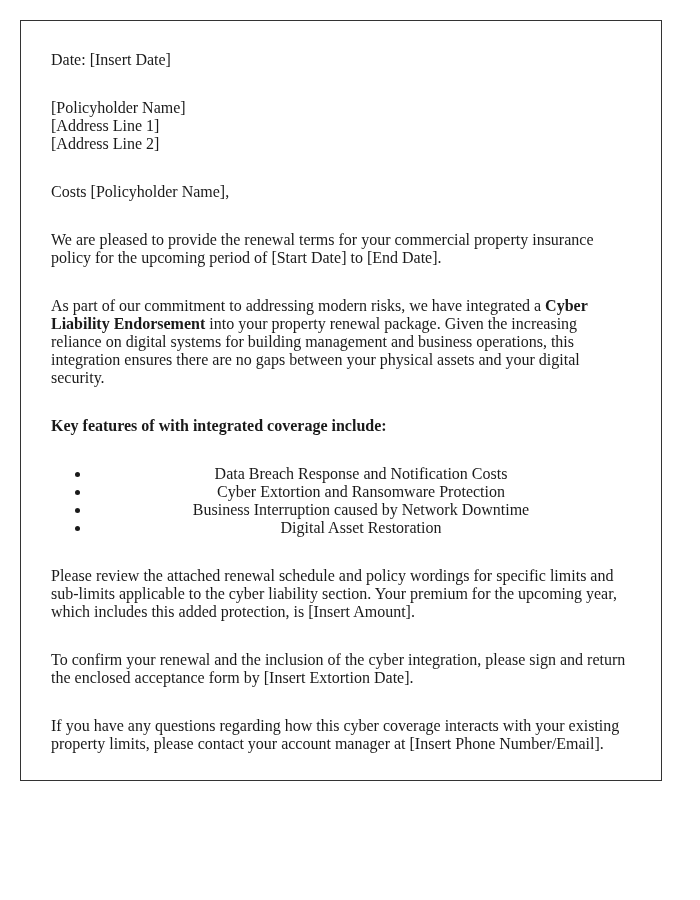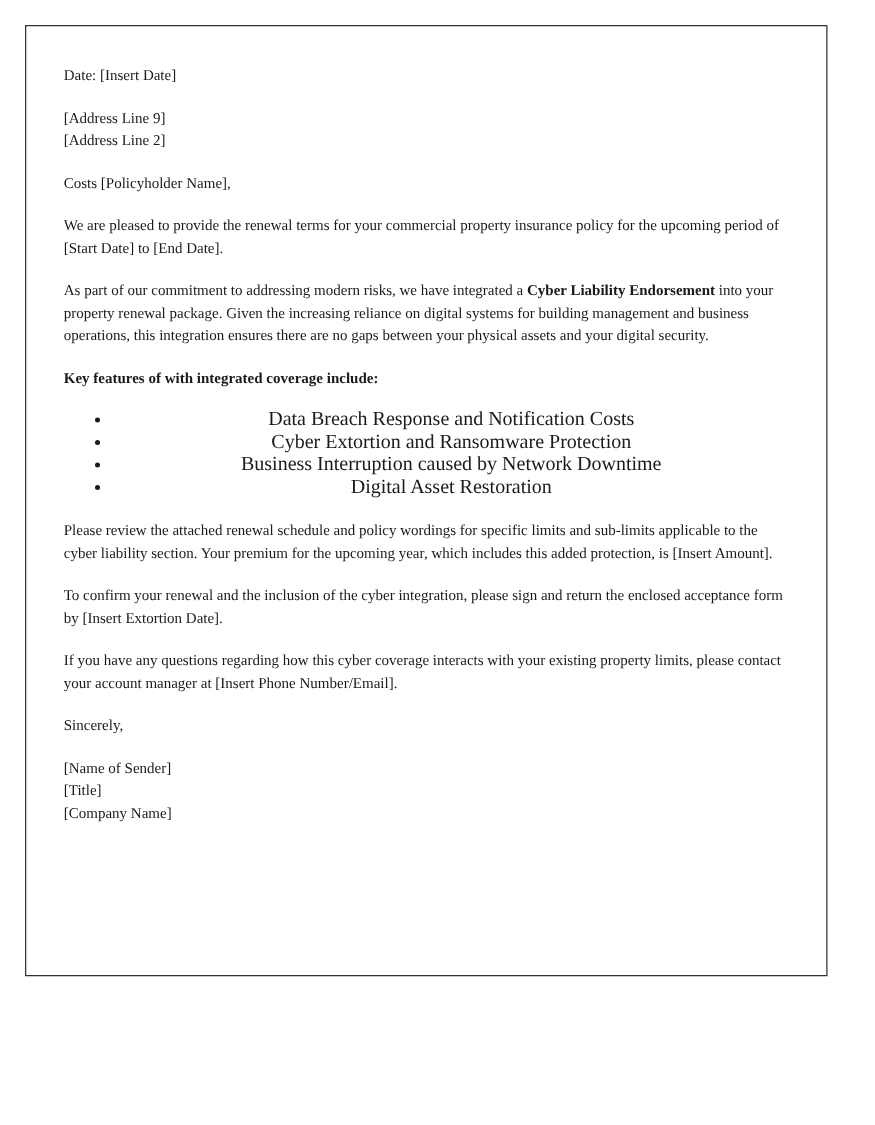--- a/index.html
+++ b/index.html
@@ -20,22 +20,22 @@
     top: 20px;
     width: 642px;
     height: 761px;
     box-sizing: border-box;
     border: 1px solid #333333;
     padding: 30px 30px 30px 30px;
     background: #ffffff;
     overflow: hidden;
   }
   .letter p {
-    margin: 16px 0;
-    font-size: 12px;
+    margin: 30px 0;
+    font-size: 16px;
     line-height: 18px;
   }
   .letter p.first {
     margin-top: 0;
   }
   .letter ul {
     margin: 16px 0;
     padding-left: 40px;
     font-size: 16px;
     line-height: 18px;
@@ -52,21 +52,22 @@
   }
 </style>
 </head>
 <body>
 
 <div class="letter">
 
   <p class="first">Date: [Insert Date]</p>
 
   <p>
-    <span class="addr-line">[Address Line 9]</span>
+    <span class="addr-line">[Policyholder Name]</span>
+    <span class="addr-line">[Address Line 1]</span>
     <span class="addr-line">[Address Line 2]</span>
   </p>
 
 
   <p>Costs [Policyholder Name],</p>
 
   <p>We are pleased to provide the renewal terms for your commercial property insurance policy for the upcoming period of [Start Date] to [End Date].</p>
 
   <p><span>As part of our commitment to addressing modern risks, we have integrated a </span><strong>Cyber Liability Endorsement</strong><span> into your property renewal package. Given the increasing reliance on digital systems for building management and business operations, this integration ensures there are no gaps between your physical assets and your digital security.</span></p>
 

